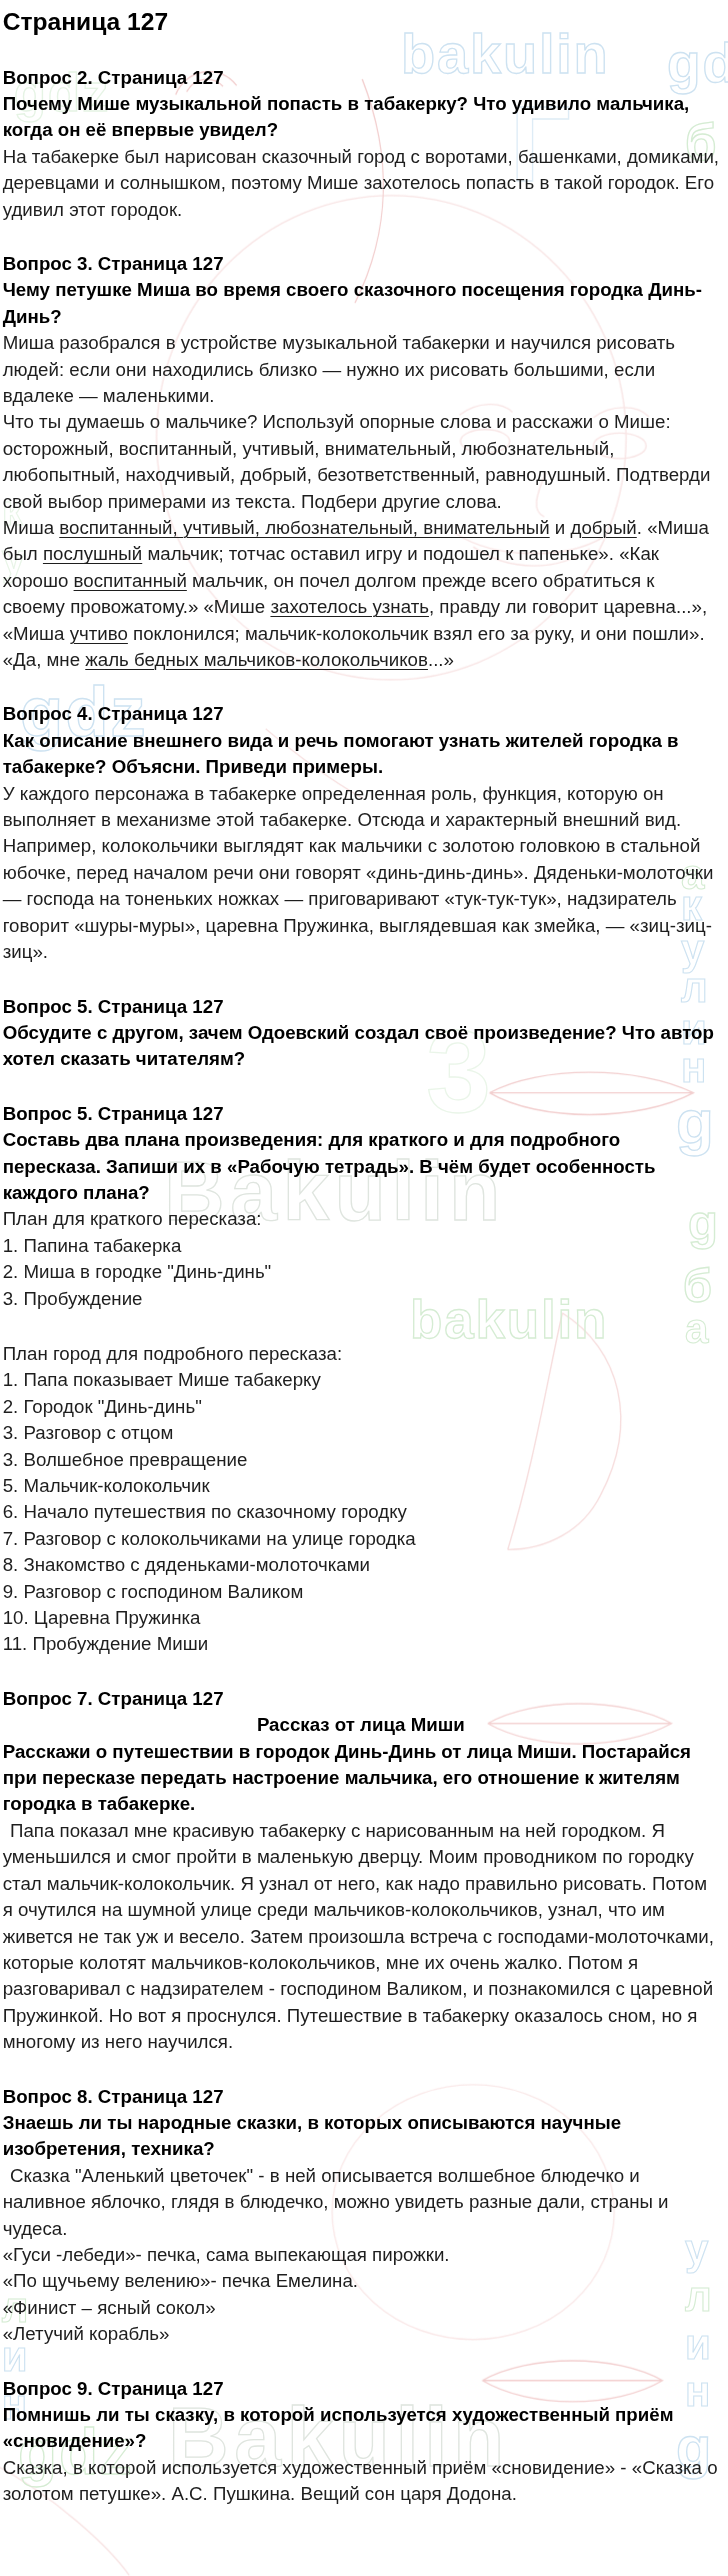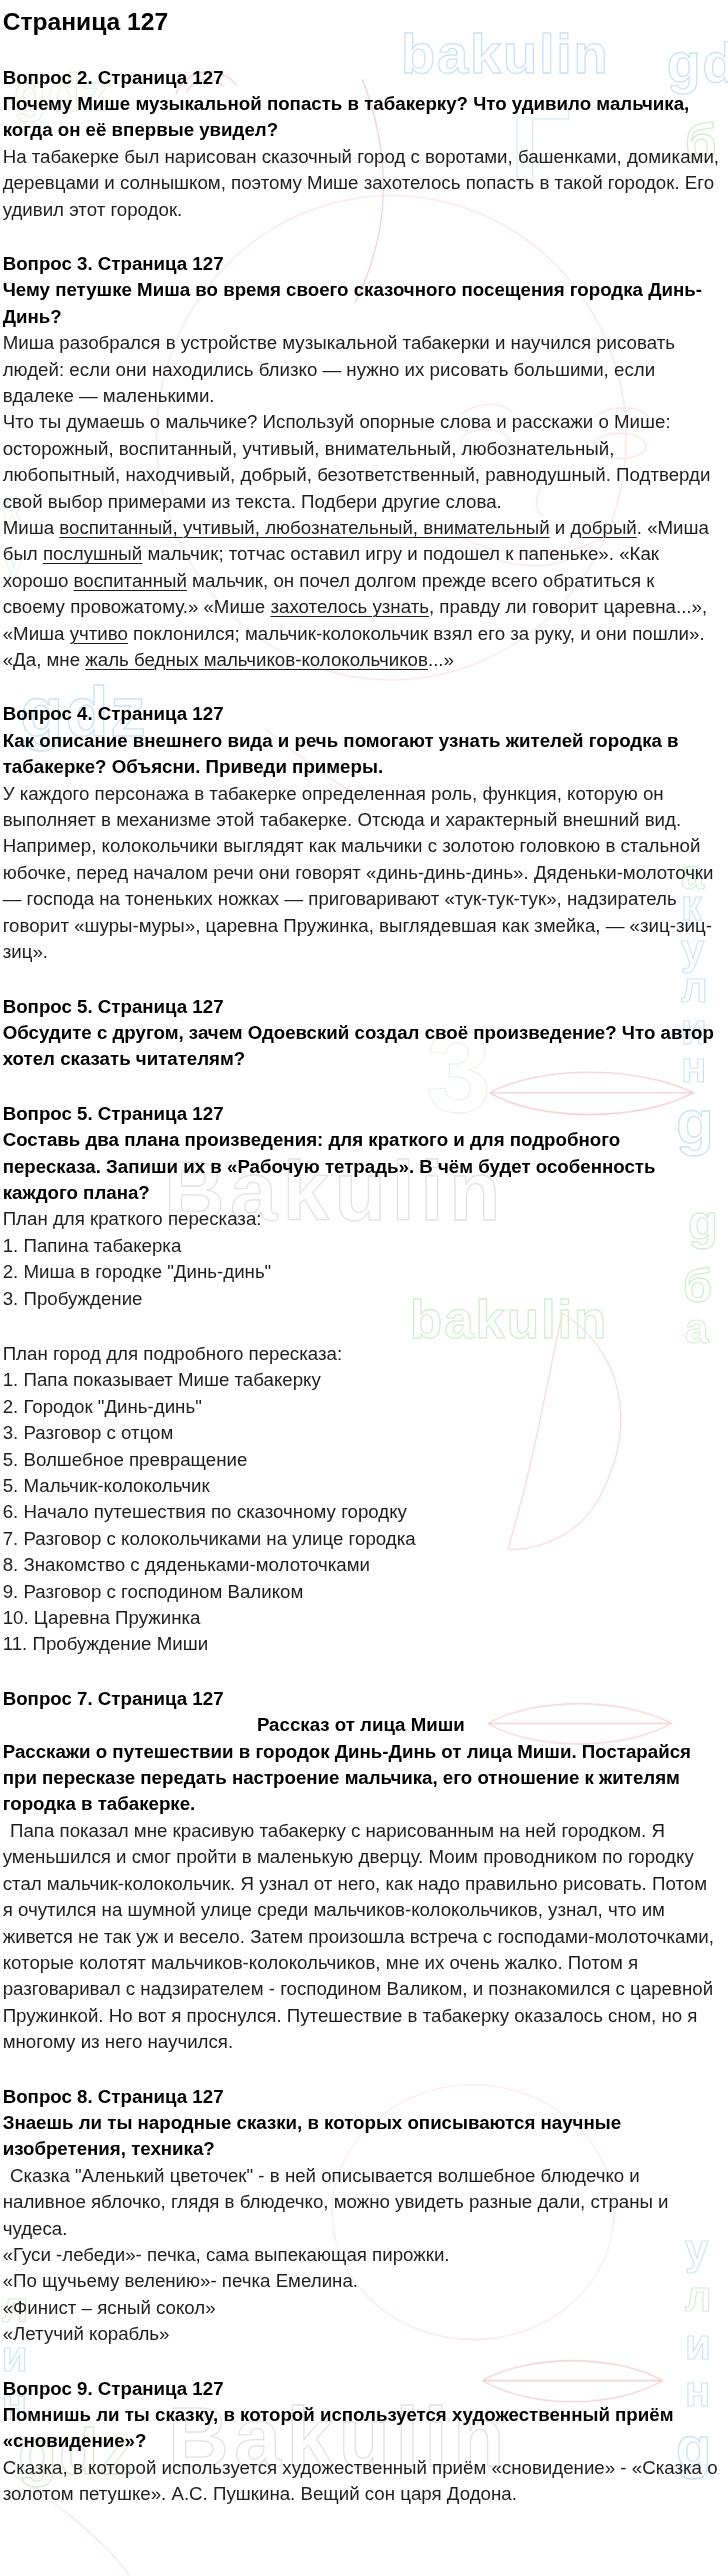--- a/index.html
+++ b/index.html
@@ -147,21 +147,21 @@
       <p class="b">Вопрос 5. Страница 127</p>
       <p class="b">Составь два плана произведения: для краткого и для подробного пересказа. Запиши их в «Рабочую тетрадь». В чём будет особенность каждого плана?</p>
       <p>План для краткого пересказа:</p>
       <p>1. Папина табакерка</p>
       <p>2. Миша в городке "Динь-динь"</p>
       <p>3. Пробуждение</p>
       <p class="gap-top">План город для подробного пересказа:</p>
       <p>1. Папа показывает Мише табакерку</p>
       <p>2. Городок "Динь-динь"</p>
       <p>3. Разговор с отцом</p>
-      <p>5. Волшебное превращение</p>
+      <p>3. Волшебное превращение</p>
       <p>5. Мальчик-колокольчик</p>
       <p>6. Начало путешествия по сказочному городку</p>
       <p>7. Разговор с колокольчиками на улице городка</p>
       <p>8. Знакомство с дяденьками-молоточками</p>
       <p>9. Разговор с господином Валиком</p>
       <p>10. Царевна Пружинка</p>
       <p>11. Пробуждение Миши</p>
     </section>
 
     <section class="qsec">

